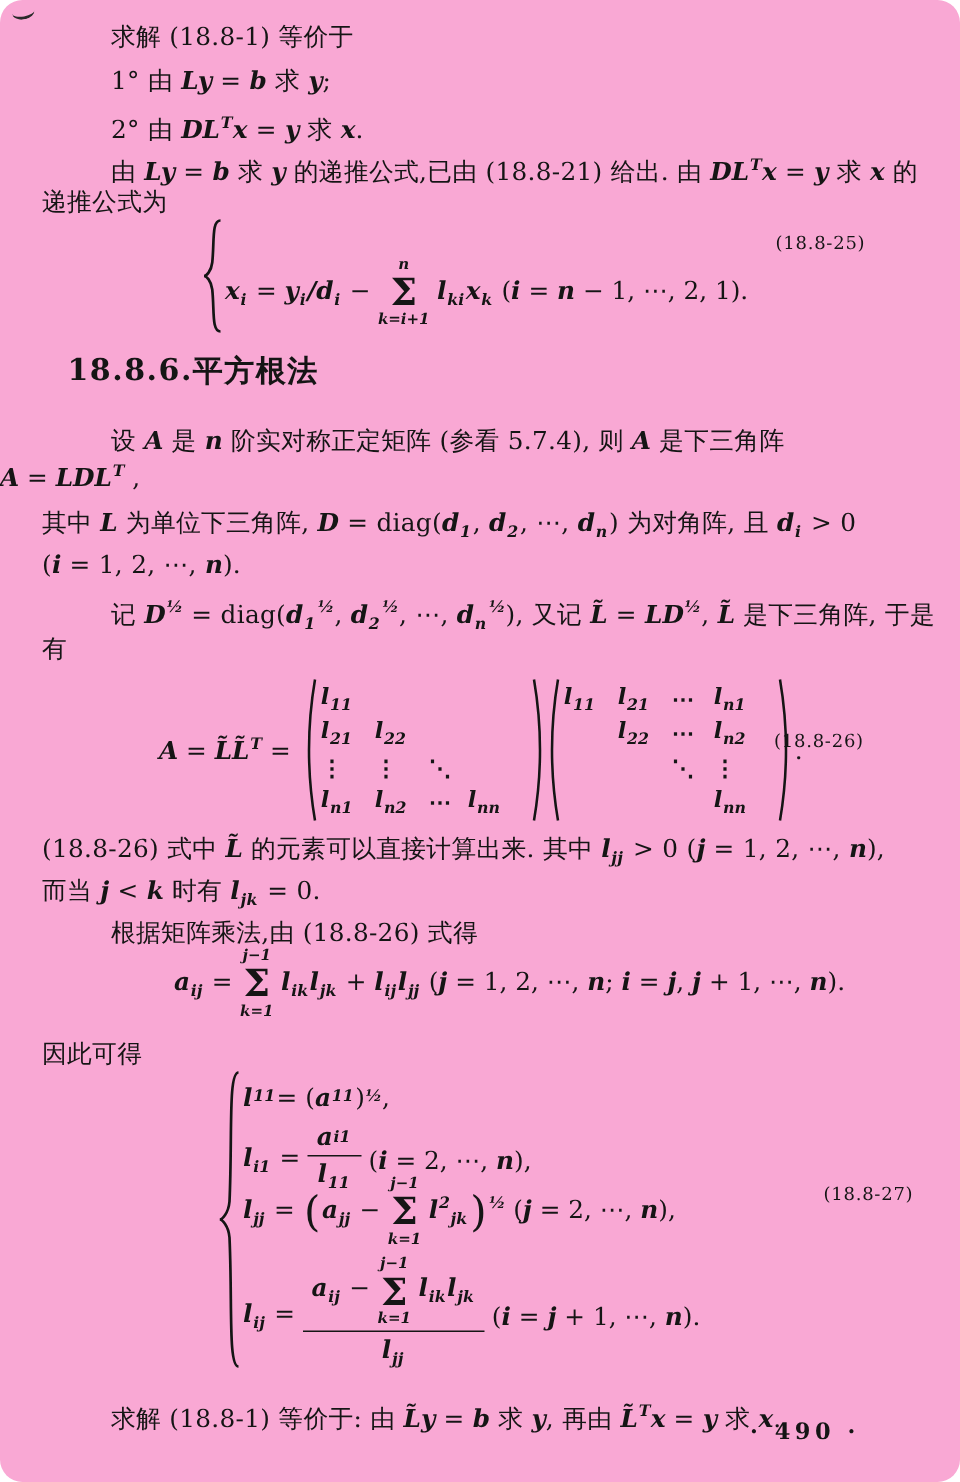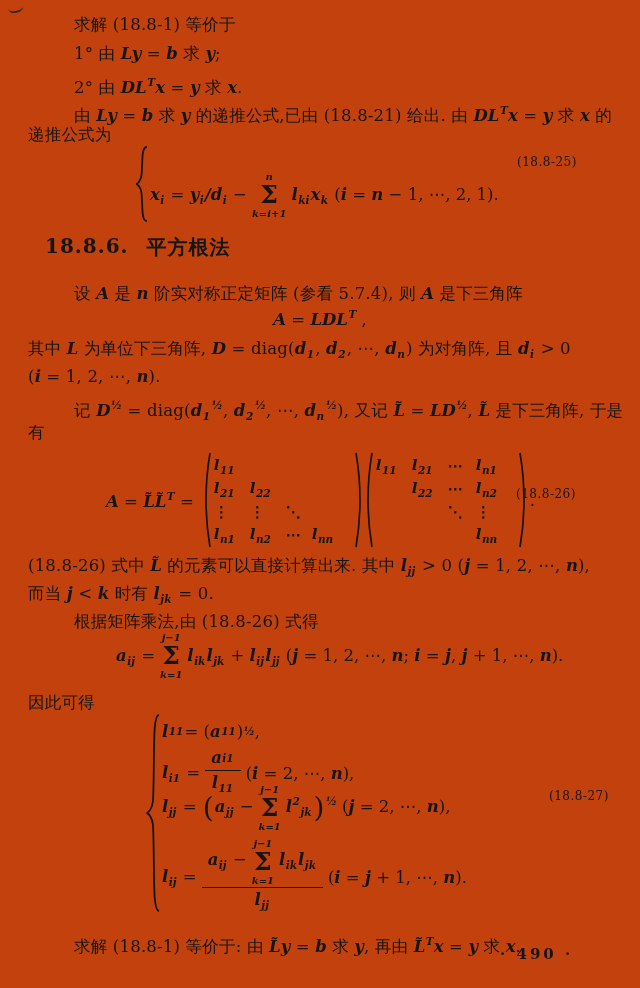--- a/index.html
+++ b/index.html
@@ -1,38 +1,38 @@
 <!DOCTYPE html>
 <html><head>
 <meta charset="utf-8">
 <style>
   html,body{margin:0;padding:0;background:#ffffff;}
-  .page{position:relative;width:640px;height:988px;background:#c2410c;overflow:hidden;
-        font-family:"DejaVu Serif","Liberation Serif",serif;color:#151515;}
+  .page{position:relative;width:640px;height:988px;background:#f9a8d4;overflow:hidden;
+        font-family:"DejaVu Serif","Liberation Serif",serif;color:#151515;border-radius:15px;}
   .line{position:absolute;font-size:16.5px;line-height:26px;white-space:nowrap;letter-spacing:.2px;}
   .eqline{position:absolute;display:flex;align-items:center;white-space:nowrap;font-size:16.5px;}
   .mt{font-style:italic;font-weight:700;letter-spacing:0;}
   .sb{font-size:10.5px;font-style:italic;font-weight:700;vertical-align:-4px;margin:0 1px 0 .5px;}
   .sp{font-size:10.5px;font-style:italic;font-weight:700;vertical-align:7px;margin-left:.5px;}
   .bp{font-size:28px;font-weight:400;font-style:normal;vertical-align:-5px;line-height:1;margin:0 1px;}
   .dt{font-weight:700;}
   .sum{display:inline-flex;flex-direction:column;align-items:center;margin:0 5px;line-height:1;}
   .sum .lim{font-size:10px;font-style:italic;font-weight:700;line-height:1.15;}
   .sum .sig{font-size:25px;font-weight:700;line-height:1.02;}
   .frac{display:inline-flex;flex-direction:column;margin:0 5px;}
   .frac .num,.frac .den{text-align:center;padding:1px 6px;line-height:22px;}
   .frac .num{display:inline-flex;align-items:center;justify-content:center;}
   .frac .den{border-top:1.6px solid #151515;align-self:stretch;}
   .mat{display:grid;grid-auto-rows:23px;align-items:center;justify-items:start;font-size:15px;margin:0 2px;}
   .m1{grid-template-columns:36px 36px 26px 40px;}
   .m2{grid-template-columns:36px 36px 28px 40px;}
   .mcell{white-space:nowrap;}
   .eqlabel{position:absolute;font-size:12px;letter-spacing:.5px;}
-  .sect{position:absolute;display:flex;gap:18px;font-size:20px;font-weight:700;letter-spacing:1px;}
-  .center{position:absolute;left:0;width:640px;text-align:center;font-size:16.5px;}
+  .sect{position:absolute;display:flex;font-size:20px;font-weight:700;letter-spacing:1px;}
+  .center{position:absolute;left:0;width:640px;font-size:16.5px;}
   .pageno{position:absolute;font-size:15px;font-weight:700;letter-spacing:3px;}
   svg.shape{position:absolute;}
   .speck{position:absolute;left:8px;top:3px;width:15px;height:8px;border-bottom:2.5px solid #2a2a2a;
          border-radius:50%;transform:rotate(-10deg);}
 </style>
 </head>
 <body>
 
 <div class="page">
   <div class="speck"></div>

